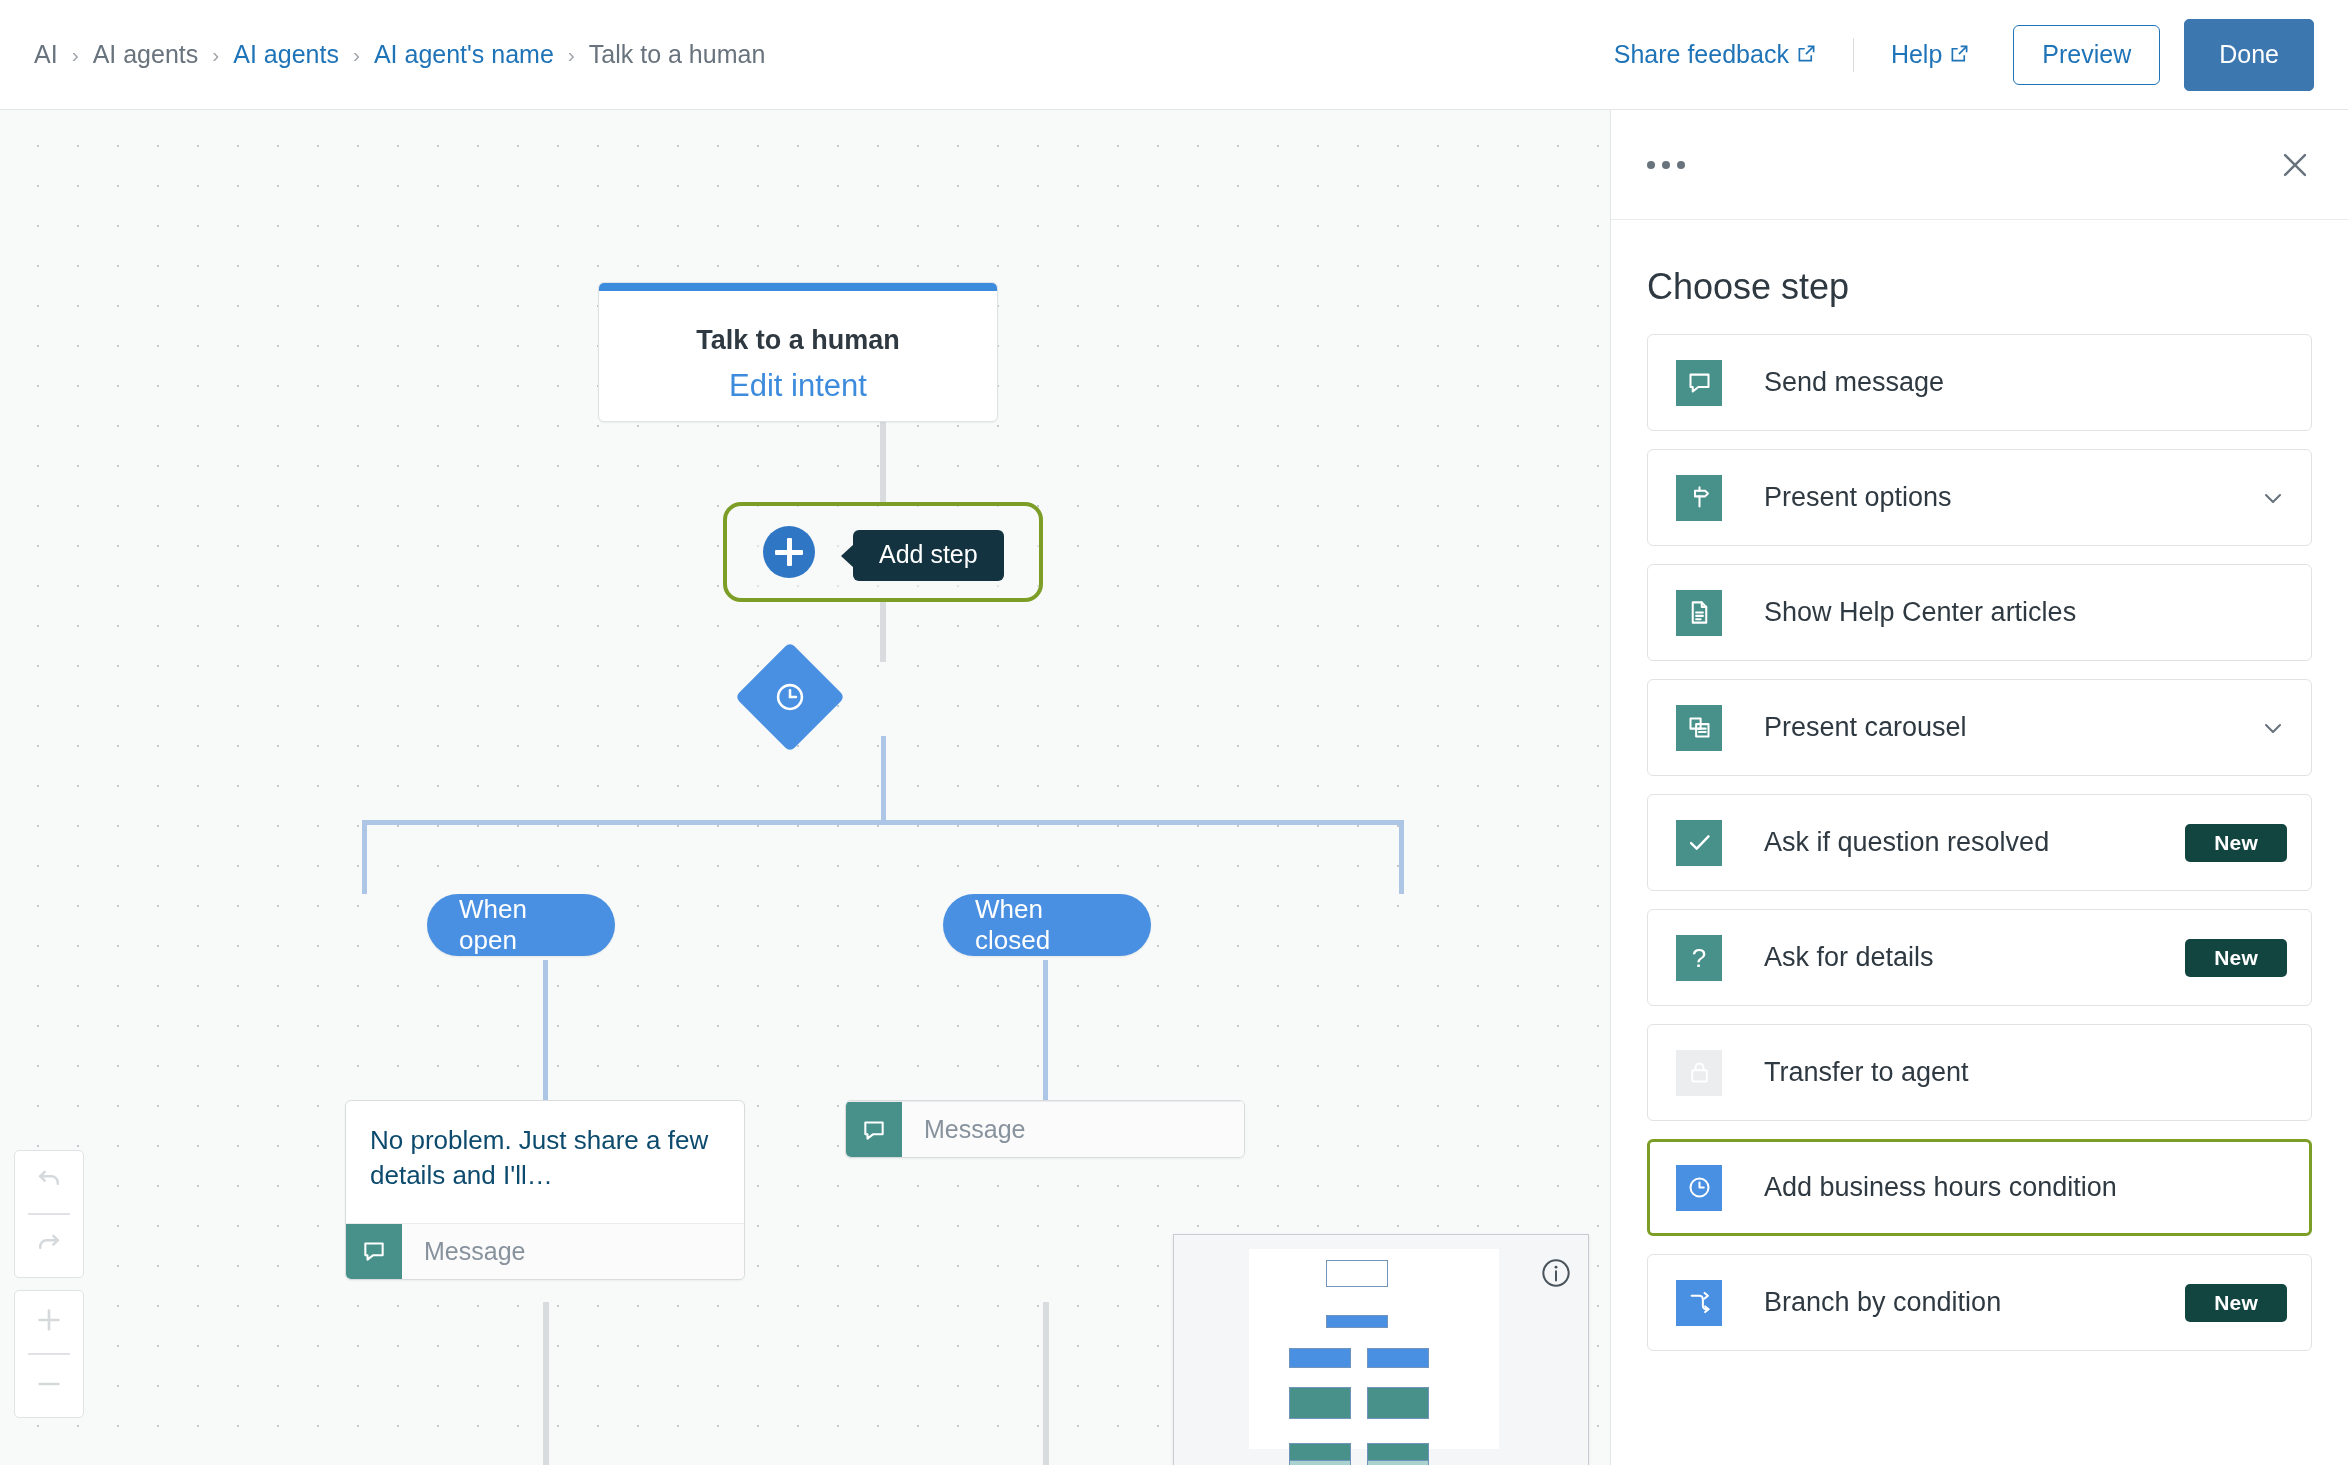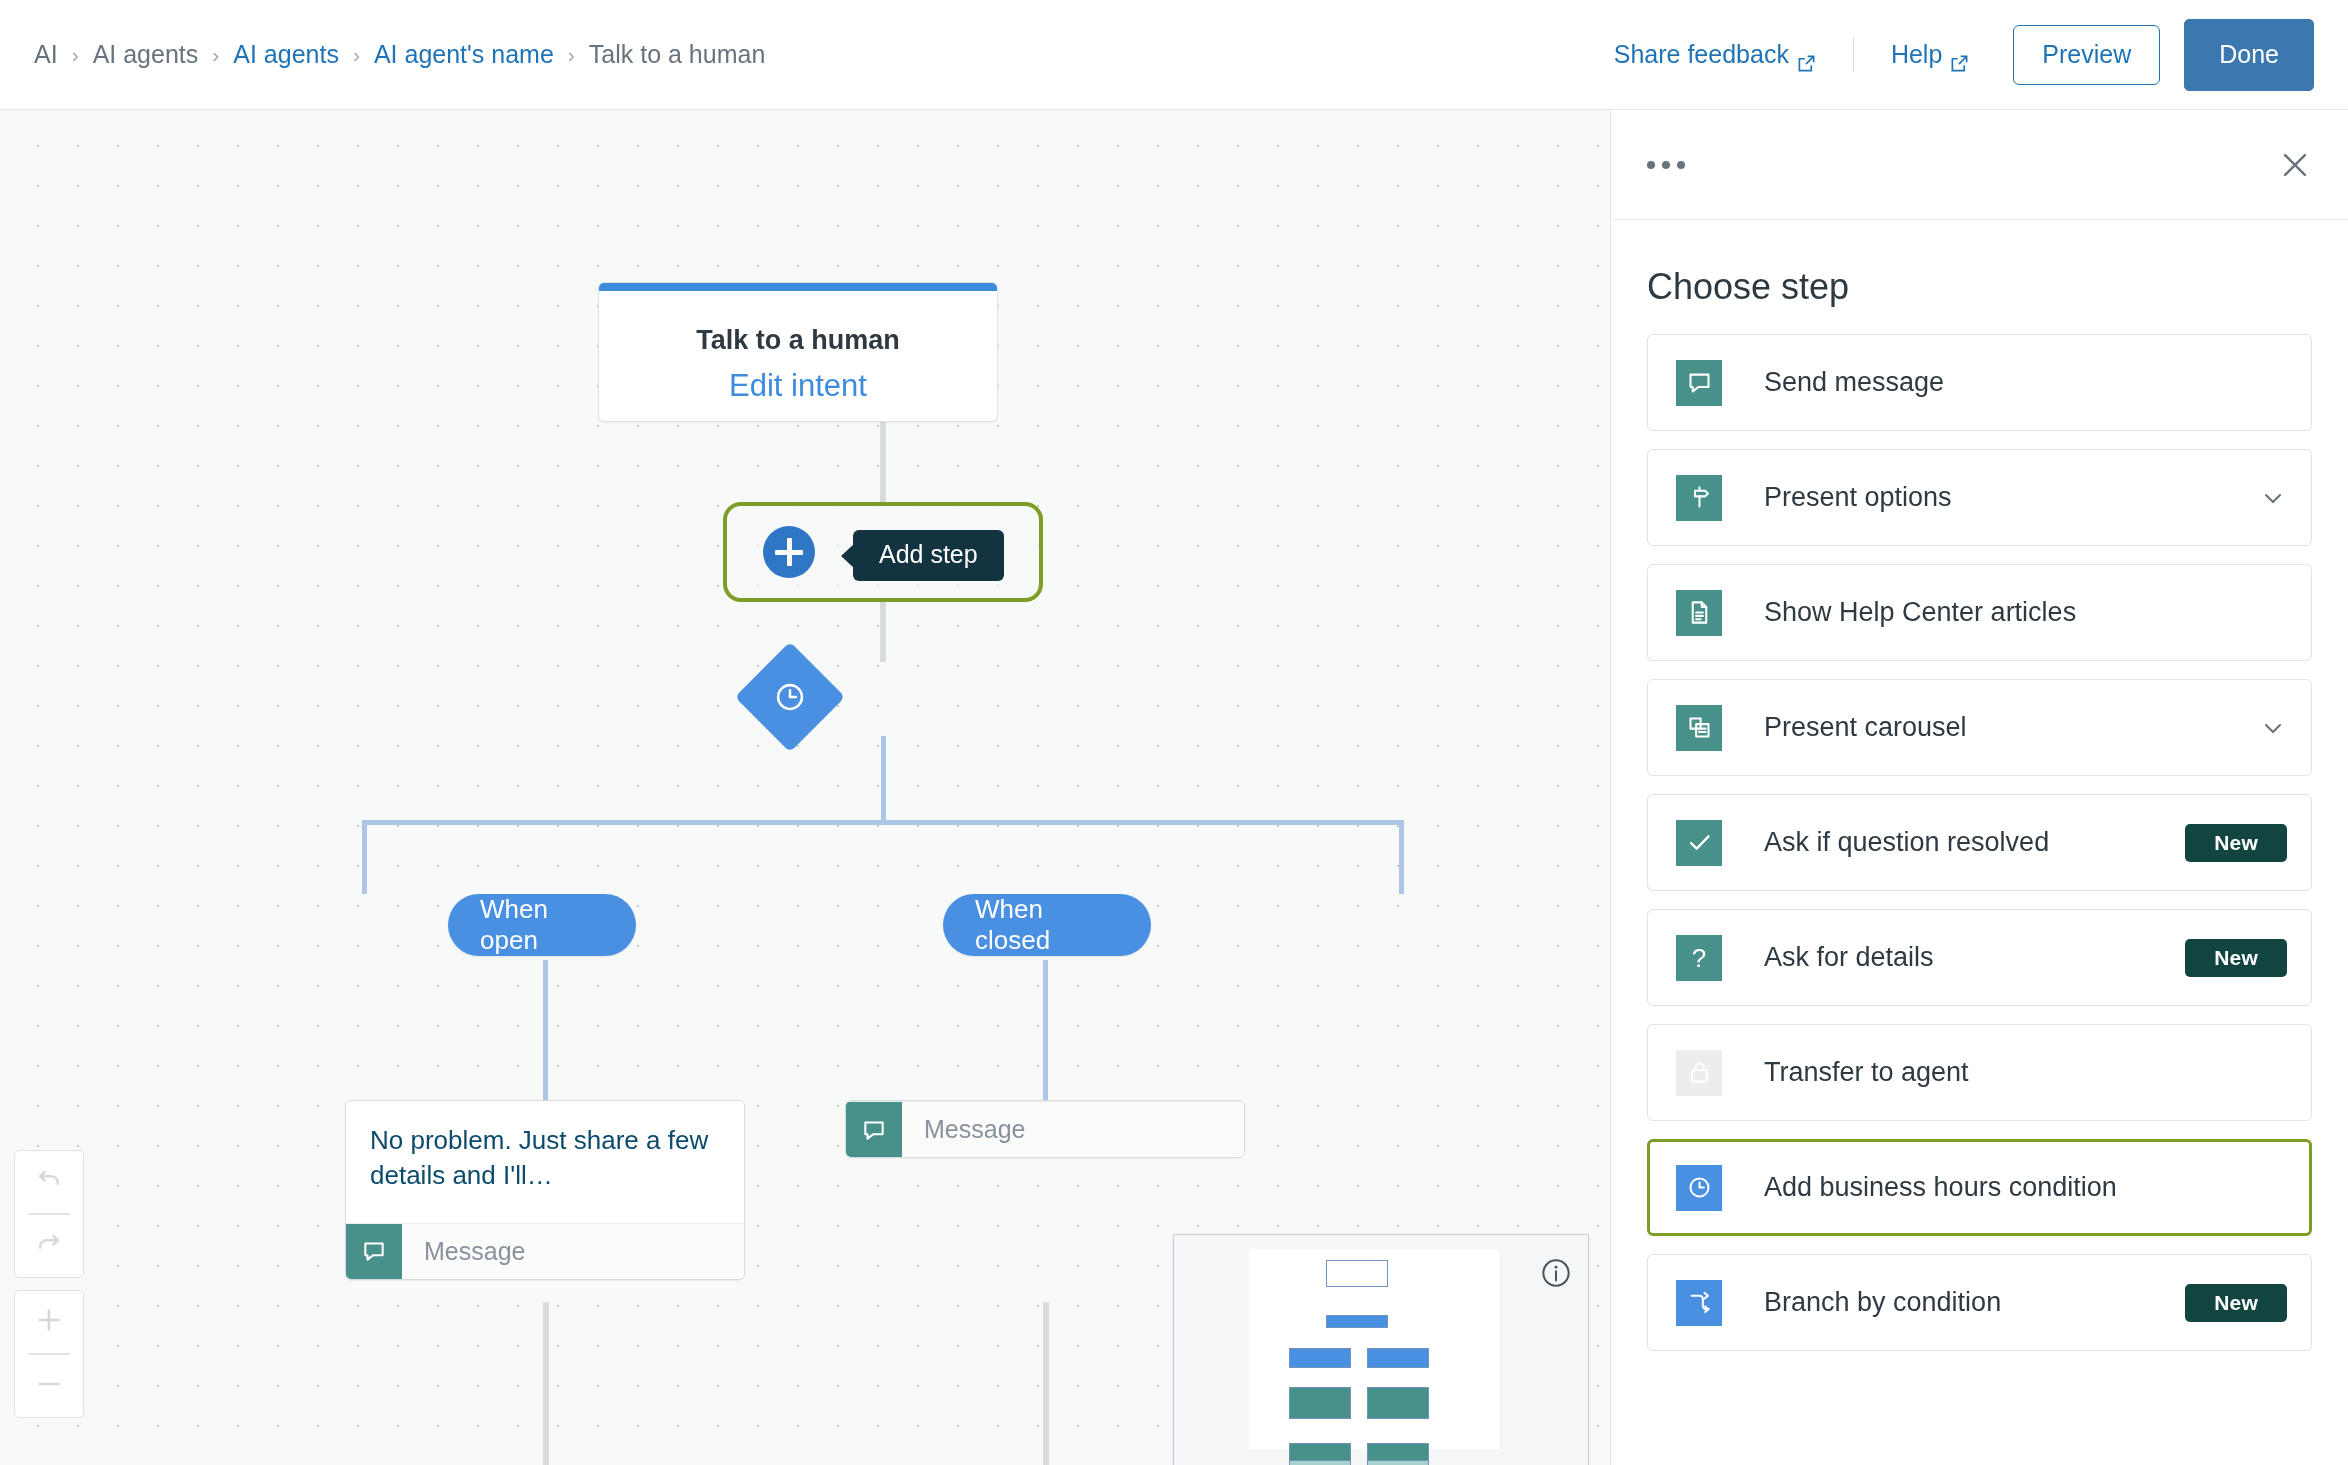--- a/index.html
+++ b/index.html
@@ -24,21 +24,21 @@
   .crumb { white-space: nowrap; }
   .crumb.link { color: #1f73b7; }
   .crumb-sep {
     display: inline-block; margin: 0 14px;
     color: #a0a5ab; font-size: 21px;
   }
   .topbar-right {
     margin-left: auto; display: flex; align-items: center; gap: 0;
   }
   .tb-link {
-    color: #1f73b7; font-size: 25px; display: inline-flex; align-items: flex-end;
+    color: #1f73b7; font-size: 25px; display: inline-flex; align-items: flex-start;
     gap: 8px; cursor: pointer; white-space: nowrap;
   }
   .ext-ico { display: inline-block; width: 19px; height: 19px; }
   .tb-divider {
     width: 1px; height: 34px; background: #d8dcde; margin: 0 37px;
   }
   .btn {
     font-size: 25px; border-radius: 6px; cursor: pointer; white-space: nowrap;
     display: inline-flex; align-items: center; justify-content: center;
   }
@@ -298,21 +298,21 @@
   <div class="tooltip">Add step</div>
 
   <div class="diamond"></div>
   <div class="diamond-icon">
     <svg viewBox="0 0 24 24" width="34" height="34" fill="none" stroke="#fff" stroke-width="1.8">
       <circle cx="12" cy="12" r="8.4"></circle>
         <path d="M12 7.2V12h4.2" stroke-linecap="round"></path>
     </svg>
   </div>
 
-  <div class="pill" style="left:448px; top:784px; width:188px;">
+  <div class="pill" style="left:427px; top:784px; width:188px;">
     <span>When open</span>
   </div>
   <div class="pill" style="left:943px; top:784px; width:208px;">
     <span>When closed</span>
   </div>
 
   <div class="msg-card" style="left:345px; top:990px;">
     <div class="msg-body">
       <div class="msg-text">No problem. Just share a few details and I'll…</div>
     </div>

